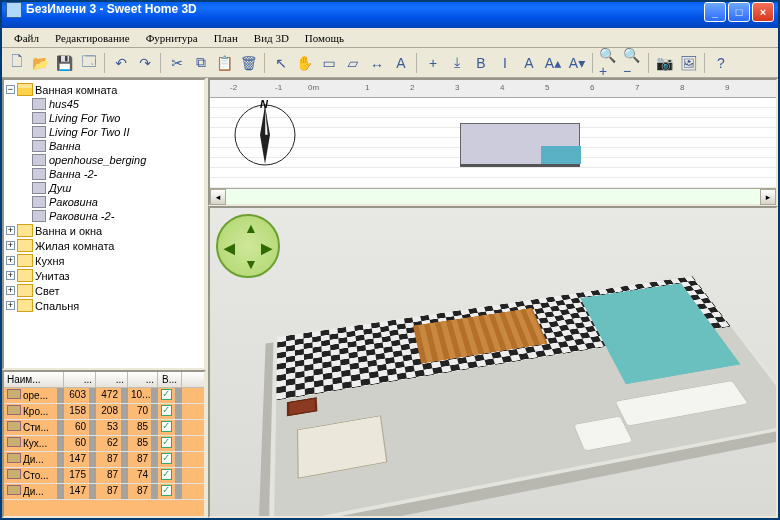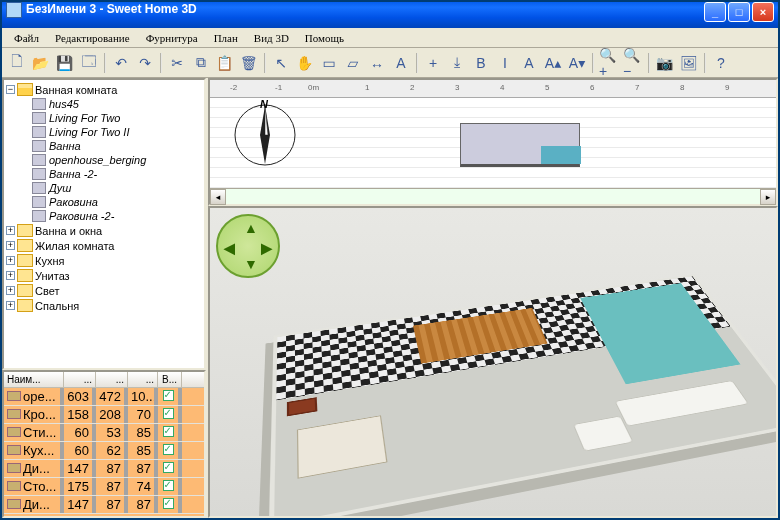--- a/index.html
+++ b/index.html
@@ -24,21 +24,21 @@
   .tree-item .ico { width:14px; height:12px; background:#ccd; border:1px solid #889; font-style:normal; flex-shrink:0; }
   .tree-cat { display:flex; align-items:center; gap:2px; padding:1px 0; }
   .exp { width:9px; height:9px; border:1px solid #7b96b6; display:inline-flex; align-items:center; justify-content:center; font-size:9px; line-height:1; cursor:pointer; flex-shrink:0; }
   .fld { width:16px; height:13px; background:#ffe591; border:1px solid #d4a017; flex-shrink:0;}
   .fld.open { background: linear-gradient(to bottom,#ffe591 40%,#ffd24b 40%);}
   .furniture-table { height: 148px; background:#fdba74; border: 2px inset #ece9d8; overflow:hidden; display:flex; flex-direction:column; }
   .ft-head { display:flex; background: linear-gradient(to bottom,#fff,#e6e3dc); border-bottom:1px solid #c0bcaf; }
   .ft-head div { padding: 2px 3px; border-right:1px solid #c0bcaf; font-size:10px; overflow:hidden; white-space:nowrap; }
   .ft-body { flex:1; overflow:auto; }
   .ft-row { display:flex; border-bottom:1px solid #e4e2da; }
-  .ft-row div { padding: 1px 3px; border-right:4px solid #a3a3a3; font-size:13px; overflow:hidden; white-space:nowrap; }
+  .ft-row div { padding: 1px 3px; border-right:7px solid #a3a3a3; font-size:10px; overflow:hidden; white-space:nowrap; }
   .c0{width:60px;} .c1{width:32px;text-align:right;} .c2{width:32px;text-align:right;} .c3{width:30px;text-align:right;} .c4{width:24px;text-align:center;}
   .chk { width:11px; height:11px; border:1px solid #3a6; display:inline-block; background: white; position:relative; }
   .chk::after{ content:"✓"; color:#3a6; font-size:10px; position:absolute; top:-2px; left:0; }
   .rico{ width:14px; height:10px; background:#c8b070; border:1px solid #967; display:inline-block; margin-right:2px;}
   .right-col { flex:1; display:flex; flex-direction:column; overflow:hidden; }
   .plan-pane { height: 128px; border: 2px inset #ece9d8; background: white; display:flex; flex-direction:column; position:relative;}
   .ruler-h { height:18px; background:#eee; border-bottom:1px solid #aaa; position:relative; font-size:8px; color:#666; }
   .ruler-h span{ position:absolute; top:3px; }
   .plan-body { flex:1; background: repeating-linear-gradient(#fff,#fff 9px,#eaeaea 9px,#eaeaea 10px), repeating-linear-gradient(90deg,#fff,#fff 9px,#eaeaea 9px,#eaeaea 10px); position:relative; }
   .compass { position:absolute; left:20px; top:2px; width:70px; height:70px; }

